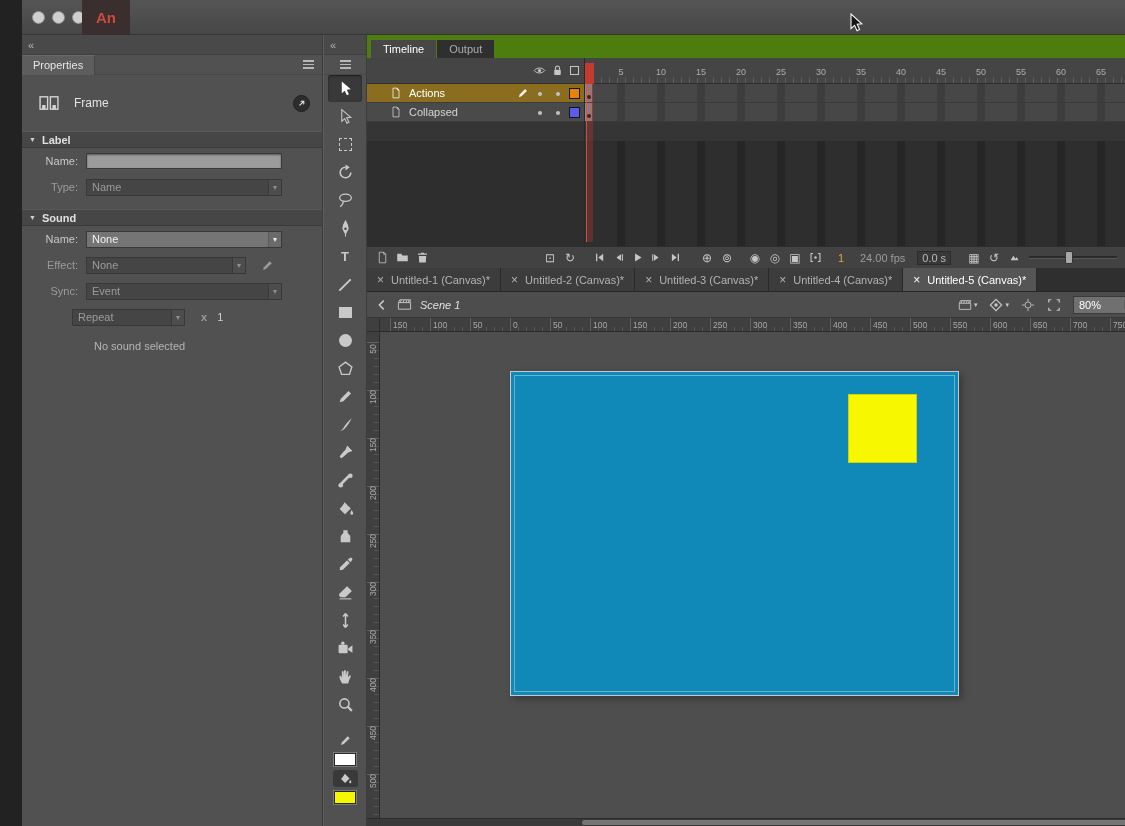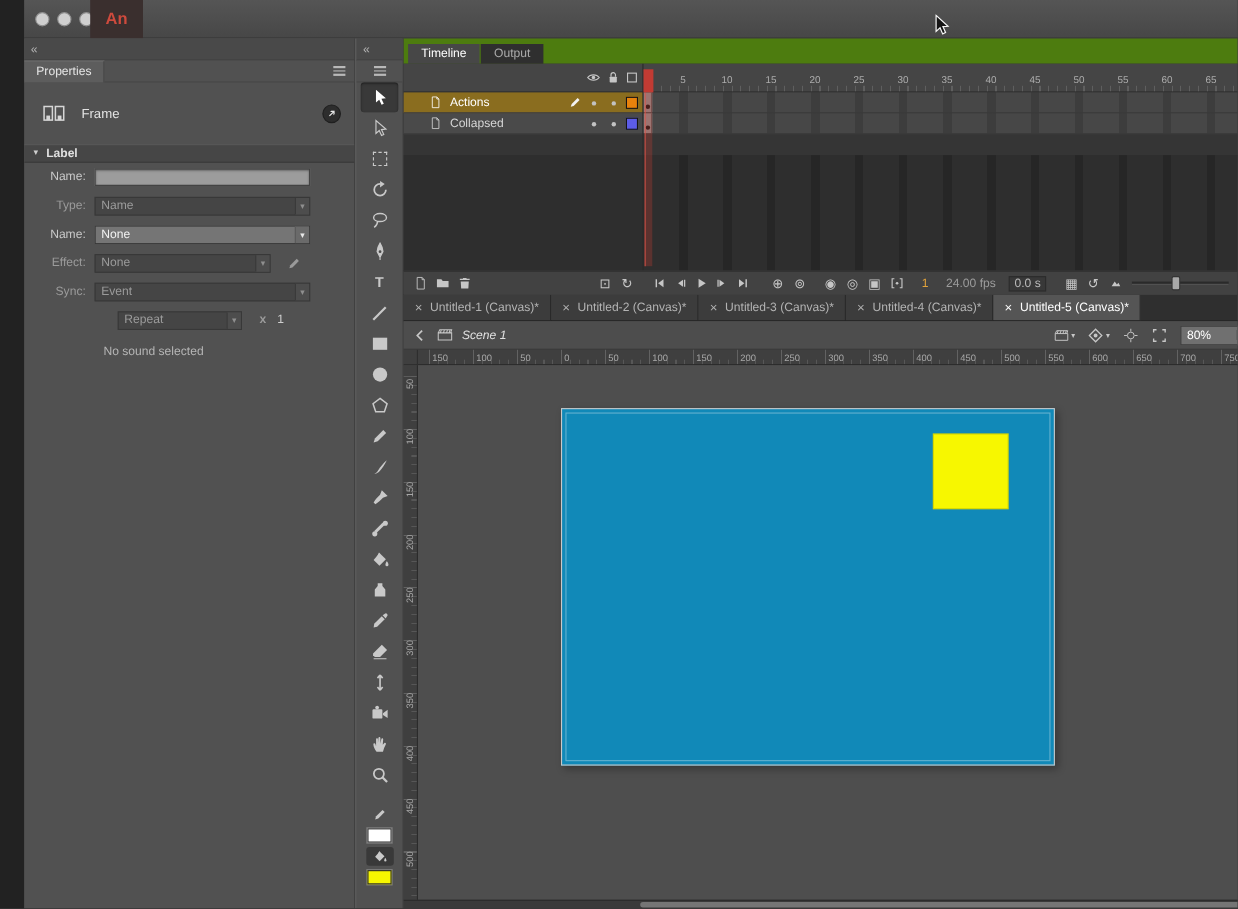--- a/index.html
+++ b/index.html
@@ -330,20 +330,24 @@
       <input class="tinput" value="" style="">
     </div>
     <div class="prow">
       <span class="plabel dim">Type:</span>
       <div class="dd w196">
         <span>Name</span>
         <span class="arr">▾</span>
       </div>
     </div>
 
+    <div class="section-hd" style="margin-top:9px;">
+      <span class="tri">▼</span>
+      <span>Sound</span>
+    </div>
     <div class="prow">
       <span class="plabel">Name:</span>
       <div class="dd en w196">
         <span>None</span>
         <span class="arr">▾</span>
       </div>
     </div>
     <div class="prow">
       <span class="plabel dim">Effect:</span>
       <div class="dd w160">
@@ -356,21 +360,21 @@
           </svg>
         </span>
     </div>
     <div class="prow">
       <span class="plabel dim">Sync:</span>
       <div class="dd w196">
         <span>Event</span>
         <span class="arr">▾</span>
       </div>
     </div>
-    <div class="prow" style="padding-left:85px;">
+    <div class="prow" style="padding-left:50px;">
       <div class="dd w113">
         <span>Repeat</span>
         <span class="arr">▾</span>
       </div>
       <span class="xlab">x</span>
       <span class="rcount">1</span>
     </div>
     <div class="sstatus">No sound selected</div>
   </div>
 

